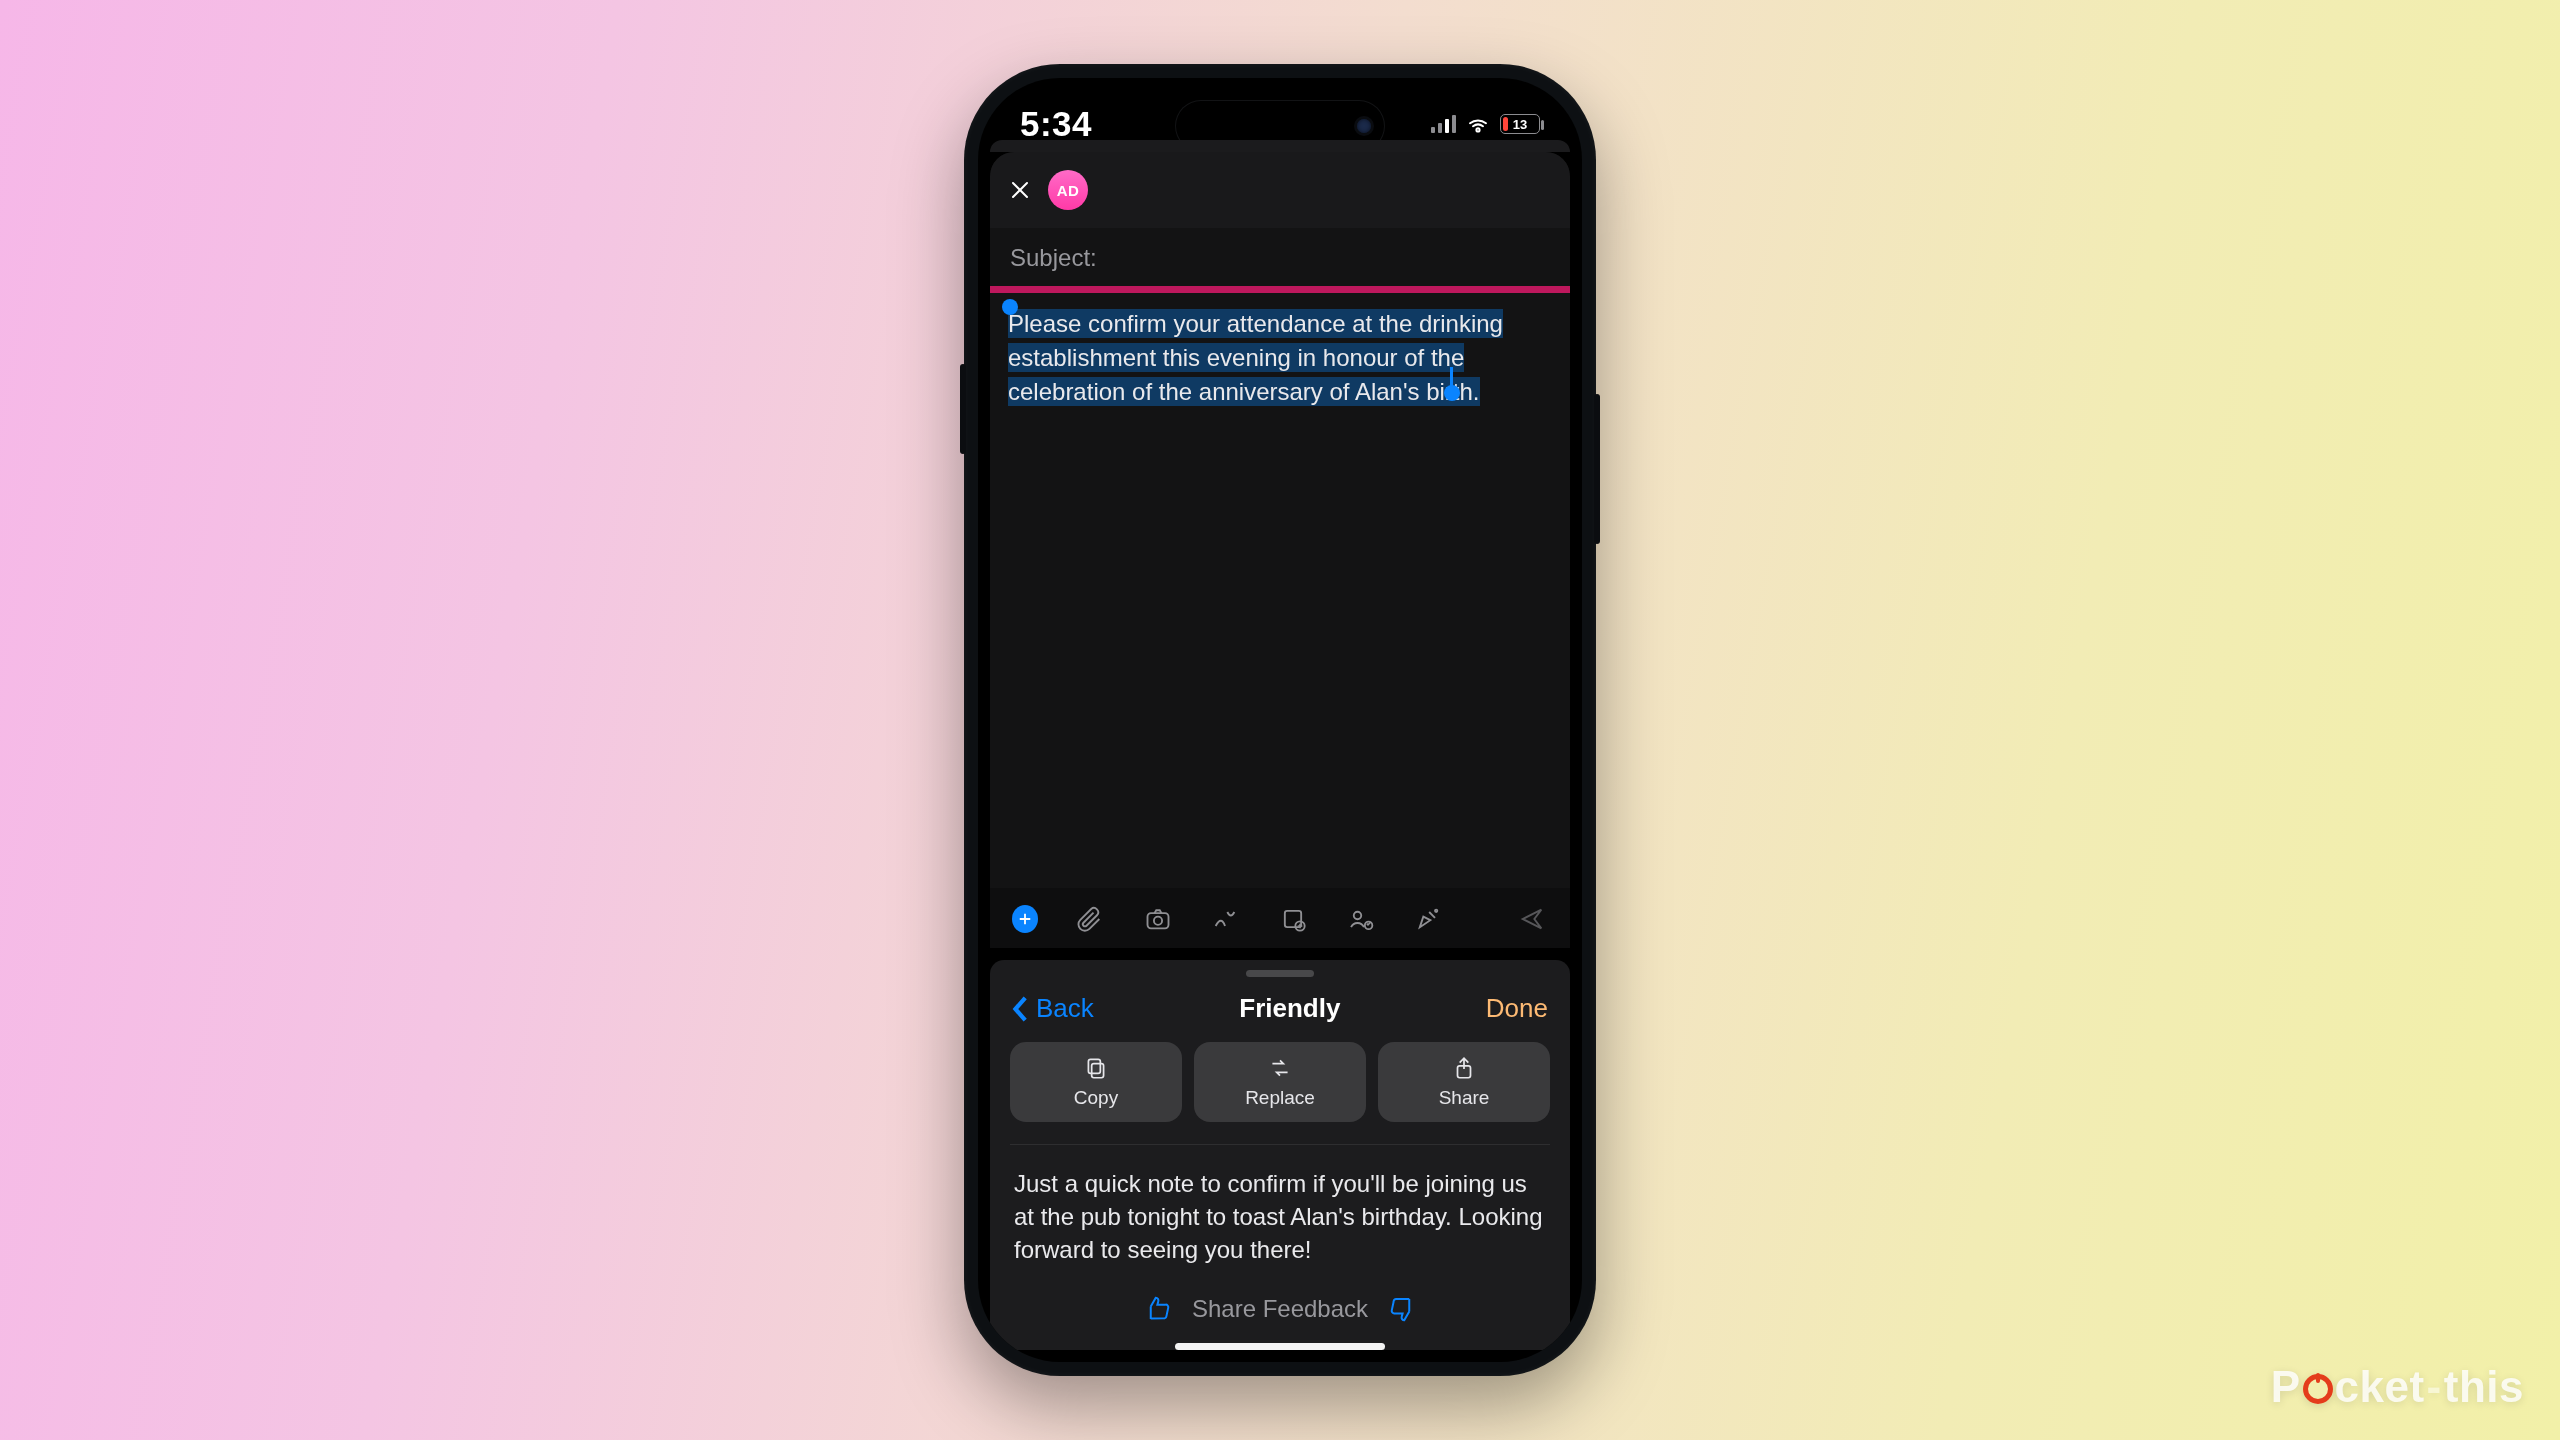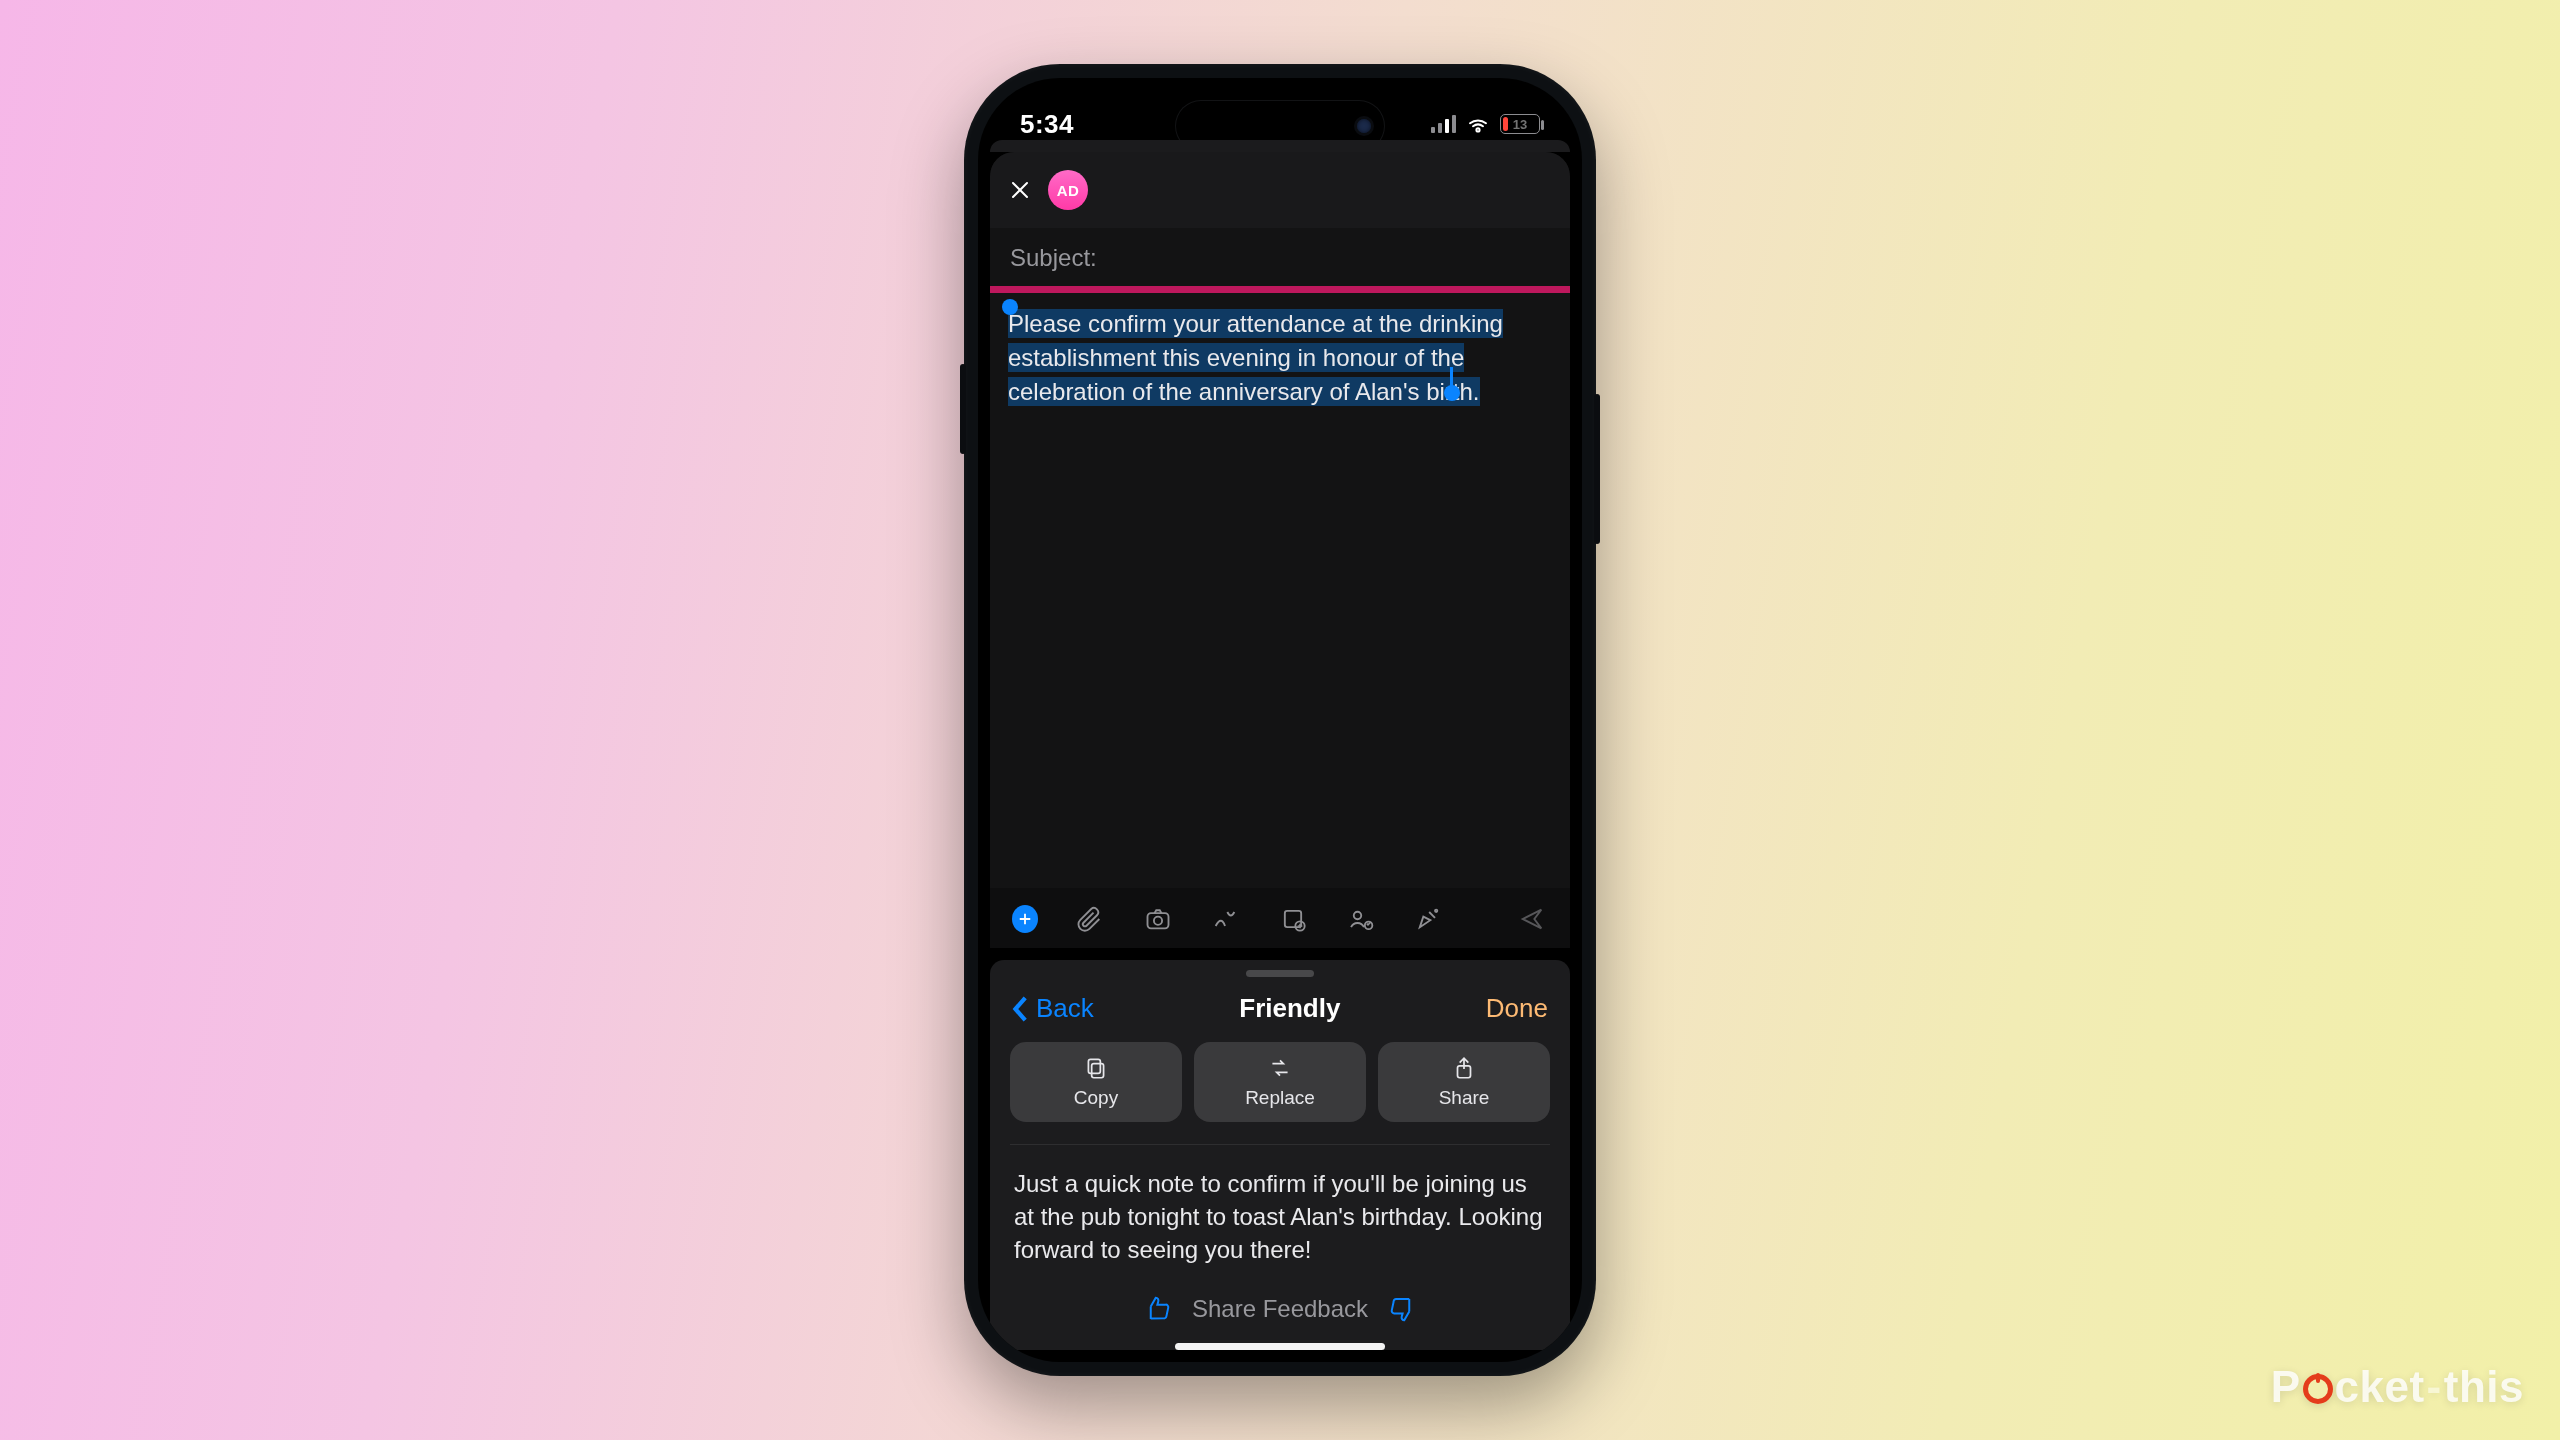--- a/index.html
+++ b/index.html
@@ -53,33 +53,33 @@
   .island {
     position: absolute; top: 22px; left: 50%; transform: translateX(-50%);
     width: 210px; height: 52px; background: #000; border-radius: 30px;
     box-shadow: 0 0 0 1px #121315 inset;
     display:flex; align-items:center; justify-content:flex-end; padding-right:14px;
   }
   .island .cam { width:14px; height:14px; border-radius:50%; background:#1b2a4a; box-shadow: inset 0 0 4px #0a1020, 0 0 0 3px #0a0c10; }
 
   
   .status { position:absolute; top:18px; left:0; right:0; height:56px; display:flex; justify-content:space-between; align-items:center; padding:0 42px; font-weight:600; }
-  .status .time { font-size:26px; letter-spacing:0.5px;text-align:center; }
+  .status .time { font-size:35px; letter-spacing:0.5px;text-align:center; }
   .status .right { display:flex; align-items:center; gap:10px; }
   .bars { display:flex; align-items:flex-end; gap:3px; height:18px; }
   .bars span { width:4px; background:#8c8c90; border-radius:1px; }
   .bars span:nth-child(1){height:6px;} .bars span:nth-child(2){height:10px;}
   .bars span:nth-child(3){height:14px; background:#fff;} .bars span:nth-child(4){height:18px;}
   .wifi { width:24px; height:18px; position:relative; }
   .wifi svg { width:24px; height:18px; }
   .battery { display:flex; align-items:center; gap:2px; }
   .battery .shell { width:40px; height:20px; border:1.5px solid #8c8c90; border-radius:5px; position:relative; display:flex; align-items:center; }
   .battery .shell::after { content:""; position:absolute; right:-5px; top:5px; width:3px; height:10px; background:#8c8c90; border-radius:2px; }
   .battery .fill { position:absolute; left:2px; top:2px; bottom:2px; width:14%; background:#ff453a; border-radius:3px; }
-  .battery .pct { position:absolute; width:100%; text-align:center; font-size:13px; font-weight:600; color:#737373; }
+  .battery .pct { position:absolute; width:100%; text-align:center; font-size:13px; font-weight:600; color:#ffffff; }
 
   
   .app { position:absolute; inset:0; padding-top:62px; display:flex; flex-direction:column; }
   .sheet-stub { height:12px; margin:0 12px; background:#1b1b1d; border-radius:20px 20px 0 0; }
   .compose {
     flex:1; margin:0 12px; background:#131314; border-radius:24px 24px 0 0;
     display:flex; flex-direction:column; overflow:hidden;
     position: relative;
   }
   .compose-header {

